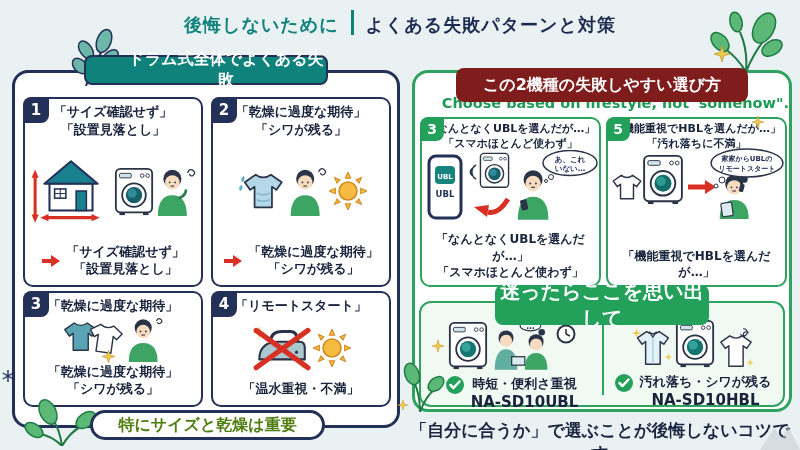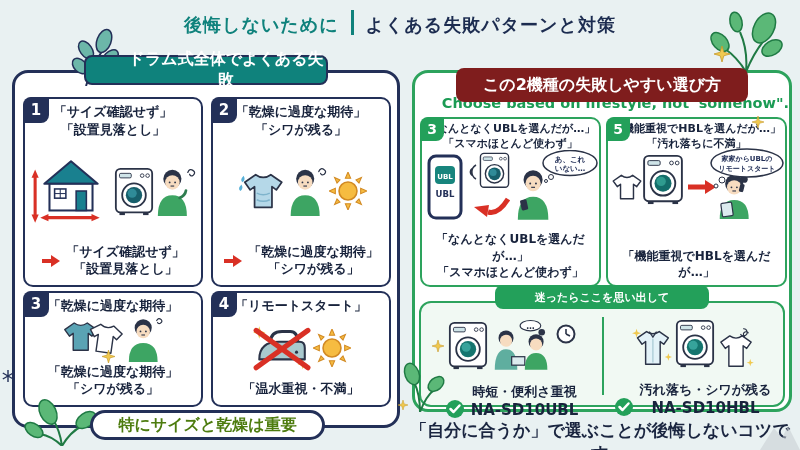--- a/index.html
+++ b/index.html
@@ -13,21 +13,21 @@
   .t-navy { color: #1c2c50; }
   .t-div { display: inline-block; width: 3px; height: 25px; background: #0f827c; margin: 0 12px; vertical-align: -4px; }
 
   
   .panel-left  { left: 12px;  top: 70px; width: 388px; height: 358px; background: #fff; border: 3px solid #233058; border-radius: 16px; }
   .panel-right { left: 412px; top: 70px; width: 380px; height: 342px; background: #fff; border: 3px solid #2da35d; border-radius: 16px; }
 
   .pill { text-align: center; font-weight: 700; color: #fff; border-radius: 8px; z-index: 4; display: flex; align-items: center; justify-content: center; }
   .pill-left  { left: 84px;  top: 55px; width: 244px; height: 30px; background: #0f827c; border: 2px solid #233058; font-size: 16px; padding-left: 40px; }
   .pill-right { left: 456px; top: 55px; width: 292px; height: 34px; background: #7f1d1d; font-size: 16px; margin-top: 13px; }
-  .pill-remember { left: 80px; top: 212px; width: 214px; height: 24px; background: #23a05a; font-size: 11px; position: absolute; }
+  .pill-remember { left: 80px; top: 212px; width: 214px; height: 40px; background: #23a05a; font-size: 20px; position: absolute; }
 
   .subtitle { top: 22px; left: 0; width: 100%; text-align: right; color: #1b9b54; font-weight: 700; font-size: 14.5px; }
 
   
   .lcard { position: absolute; background: #fff; border: 2px solid #233058; border-radius: 10px; display: flex; flex-direction: column; }
   .lcard1 { left: 8px;   top: 24px;  width: 180px; height: 190px; }
   .lcard2 { left: 196px; top: 24px;  width: 180px; height: 190px; }
   .lcard3 { left: 8px;   top: 218px; width: 180px; height: 116px; }
   .lcard4 { left: 196px; top: 218px; width: 180px; height: 116px; }
   .num { position: absolute; top: -2px; left: -2px; width: 26px; height: 26px; color: #fff; font-weight: 700; font-size: 15px; display: flex; align-items: center; justify-content: center; border-radius: 8px 0 8px 0; }
@@ -43,21 +43,21 @@
   .rcardB { left: 191px; top: 44px; width: 181px; height: 170px; }
   .rhead { padding-top: 3px; text-align: center; font-weight: 700; font-size: 11px; line-height: 1.35; color: #18233c; }
   .rart { position: relative; flex: 1; }
   .rbottom { text-align: center; font-weight: 700; font-size: 12px; line-height: 1.35; color: #18233c; padding-bottom: 5px; }
 
   
   .remember { position: absolute; left: 4px; top: 228px; width: 366px; height: 106px; background: #f1f9f3; border: 2px solid #2da35d; border-radius: 12px; display: flex; }
   .rem-half { width: 50%; display: flex; flex-direction: column; align-items: center; padding-top: 16px; }
   .rem-div { position: absolute; left: 50%; top: 14px; bottom: 10px; width: 2px; background: #2da35d; }
   .rem-art { height: 54px; display: flex; align-items: flex-end; gap: 3px; }
-  .rem-label { display: flex; align-items: flex-end; gap: 6px; margin-top: 13px; }
+  .rem-label { display: flex; align-items: flex-start; gap: 6px; margin-top: 5px; }
   .rem-lines { text-align: center; font-weight: 700; color: #18233c; }
   .rem-l1 { font-size: 13px; }
   .rem-l2 { font-size: 15px; }
 
   
   .pill-footer-left { left: 90px; top: 410px; width: 235px; height: 30px; background: #fff; border: 3px solid #233058; border-radius: 16px; color: #4d7c0f; font-weight: 700; font-size: 16px; display: flex; align-items: center; justify-content: center; z-index: 5; }
   .footer-right { left: 404px; top: 419px; width: 392px; text-align: center; font-weight: 700; font-size: 17px; color: #1a2540; }
 
   .deco { z-index: 3; }
   svg text { font-family: "DejaVu Sans", "Liberation Sans", sans-serif; }

